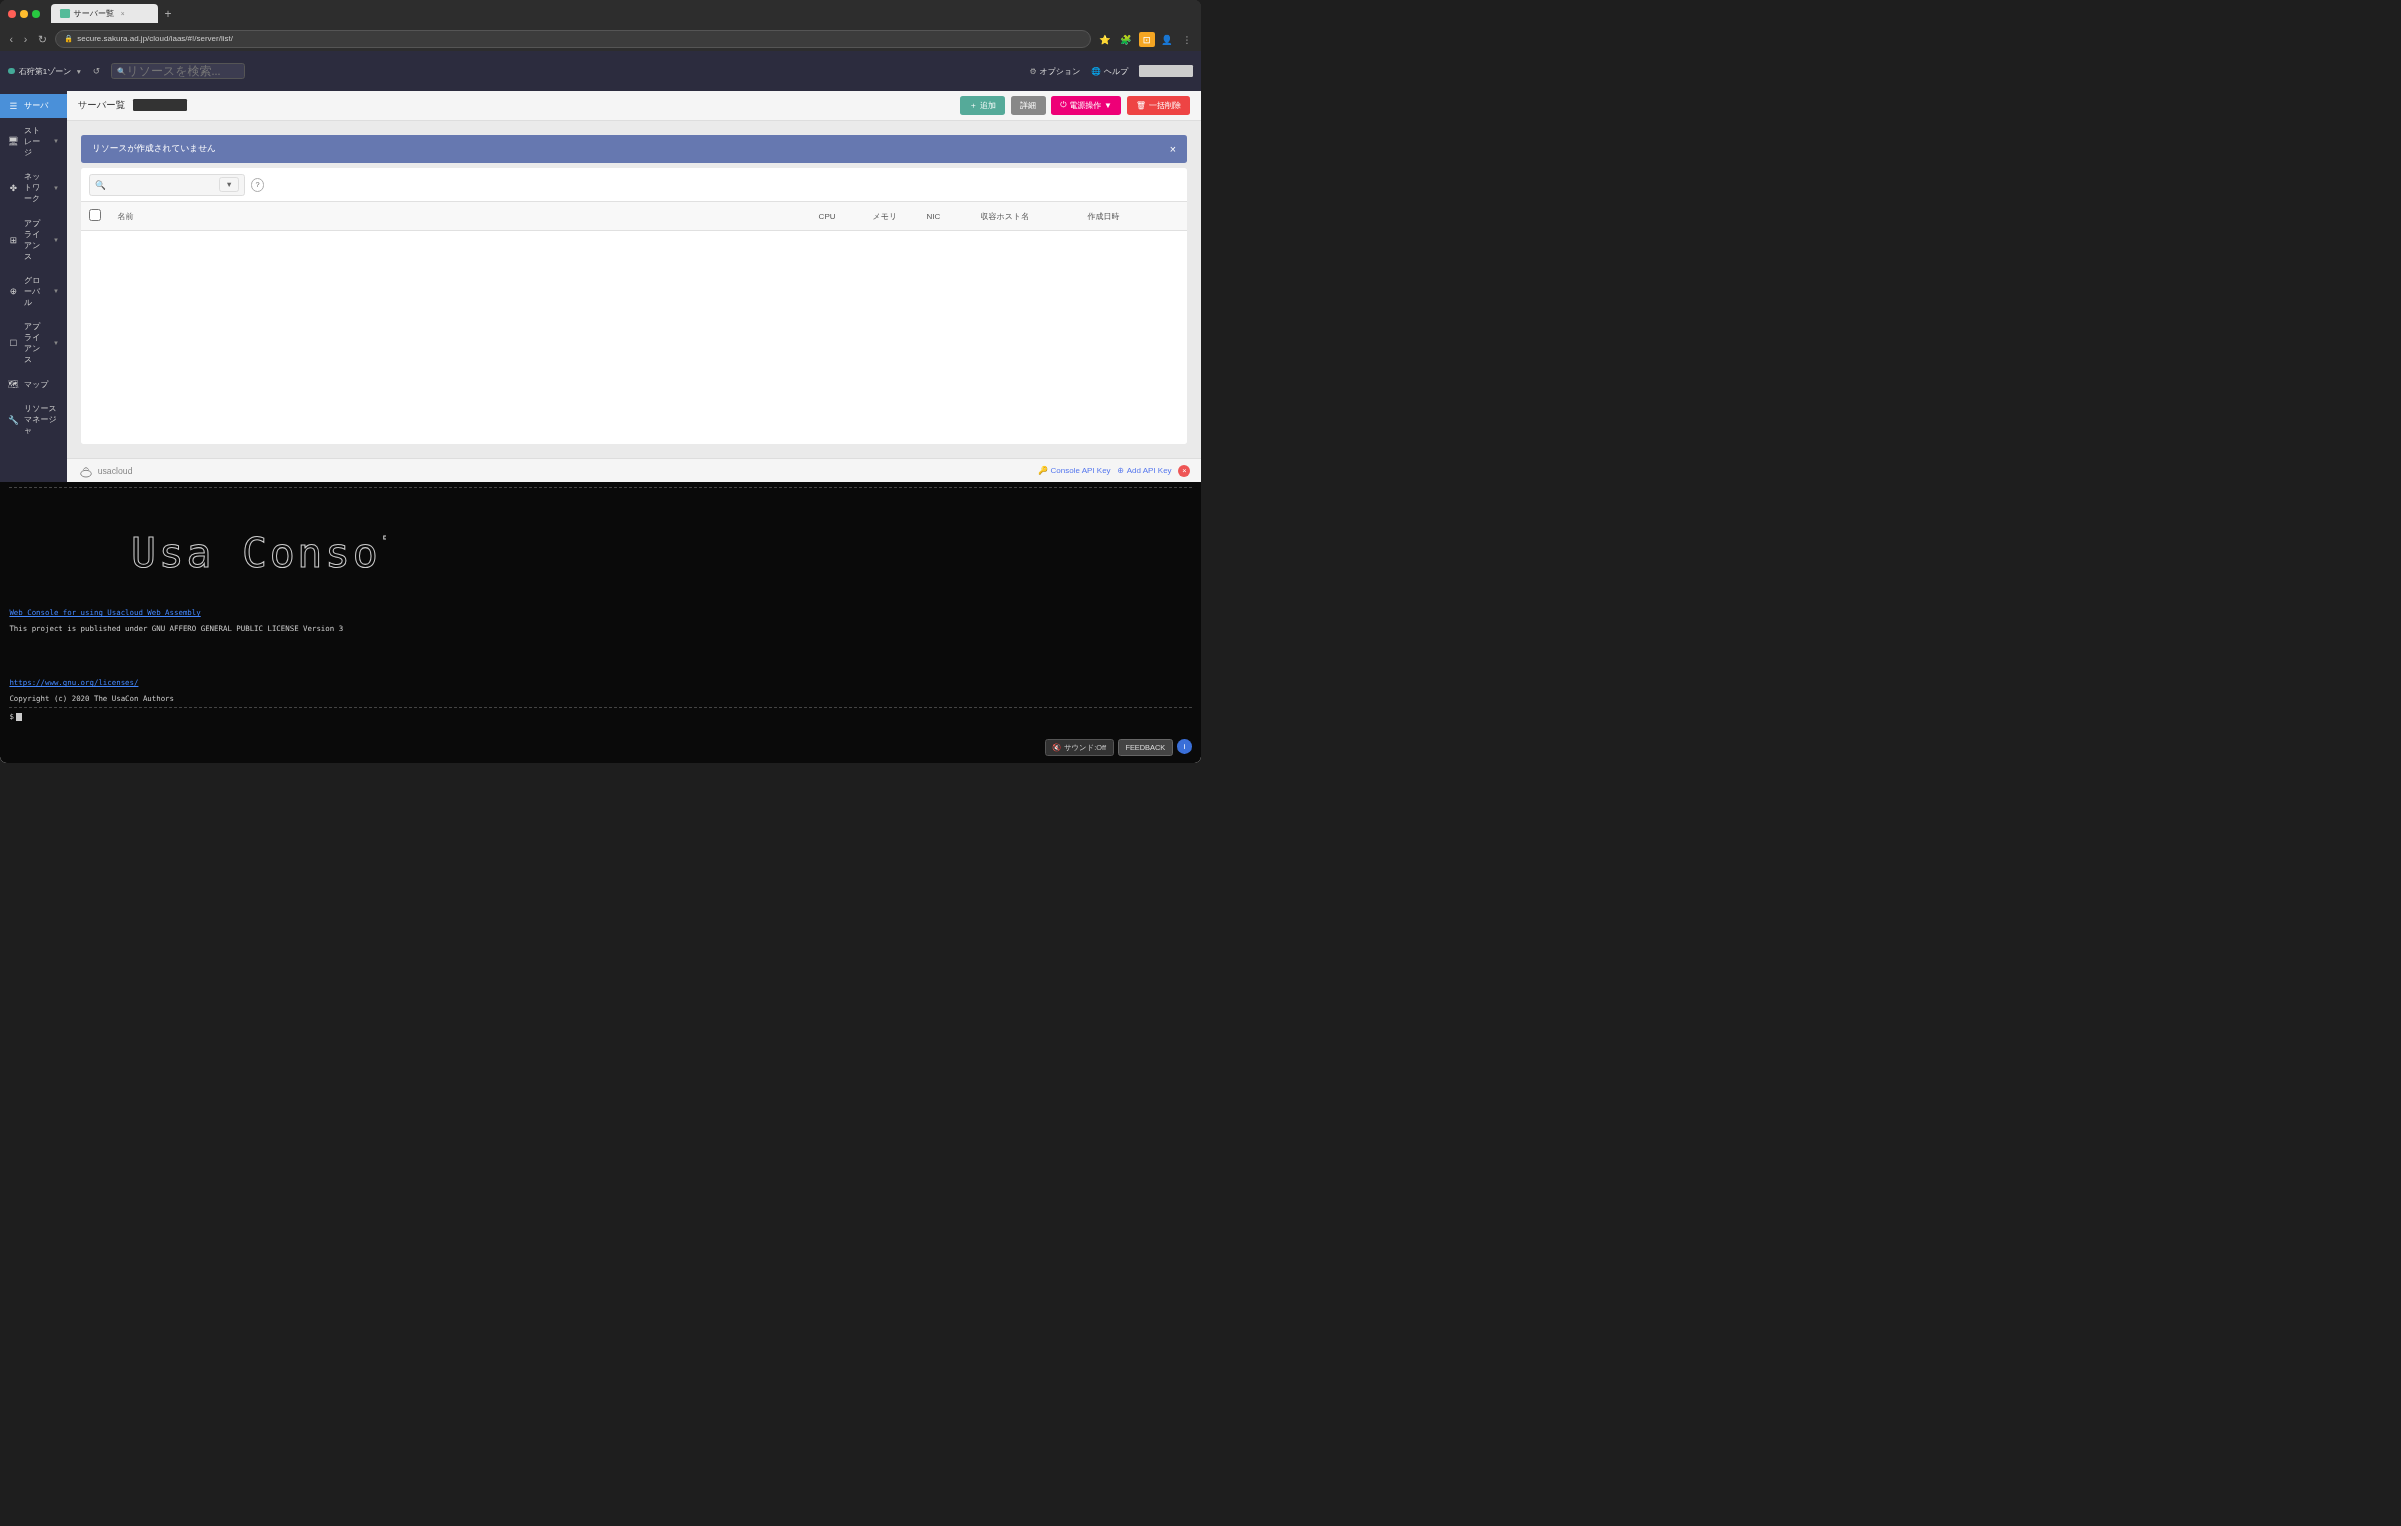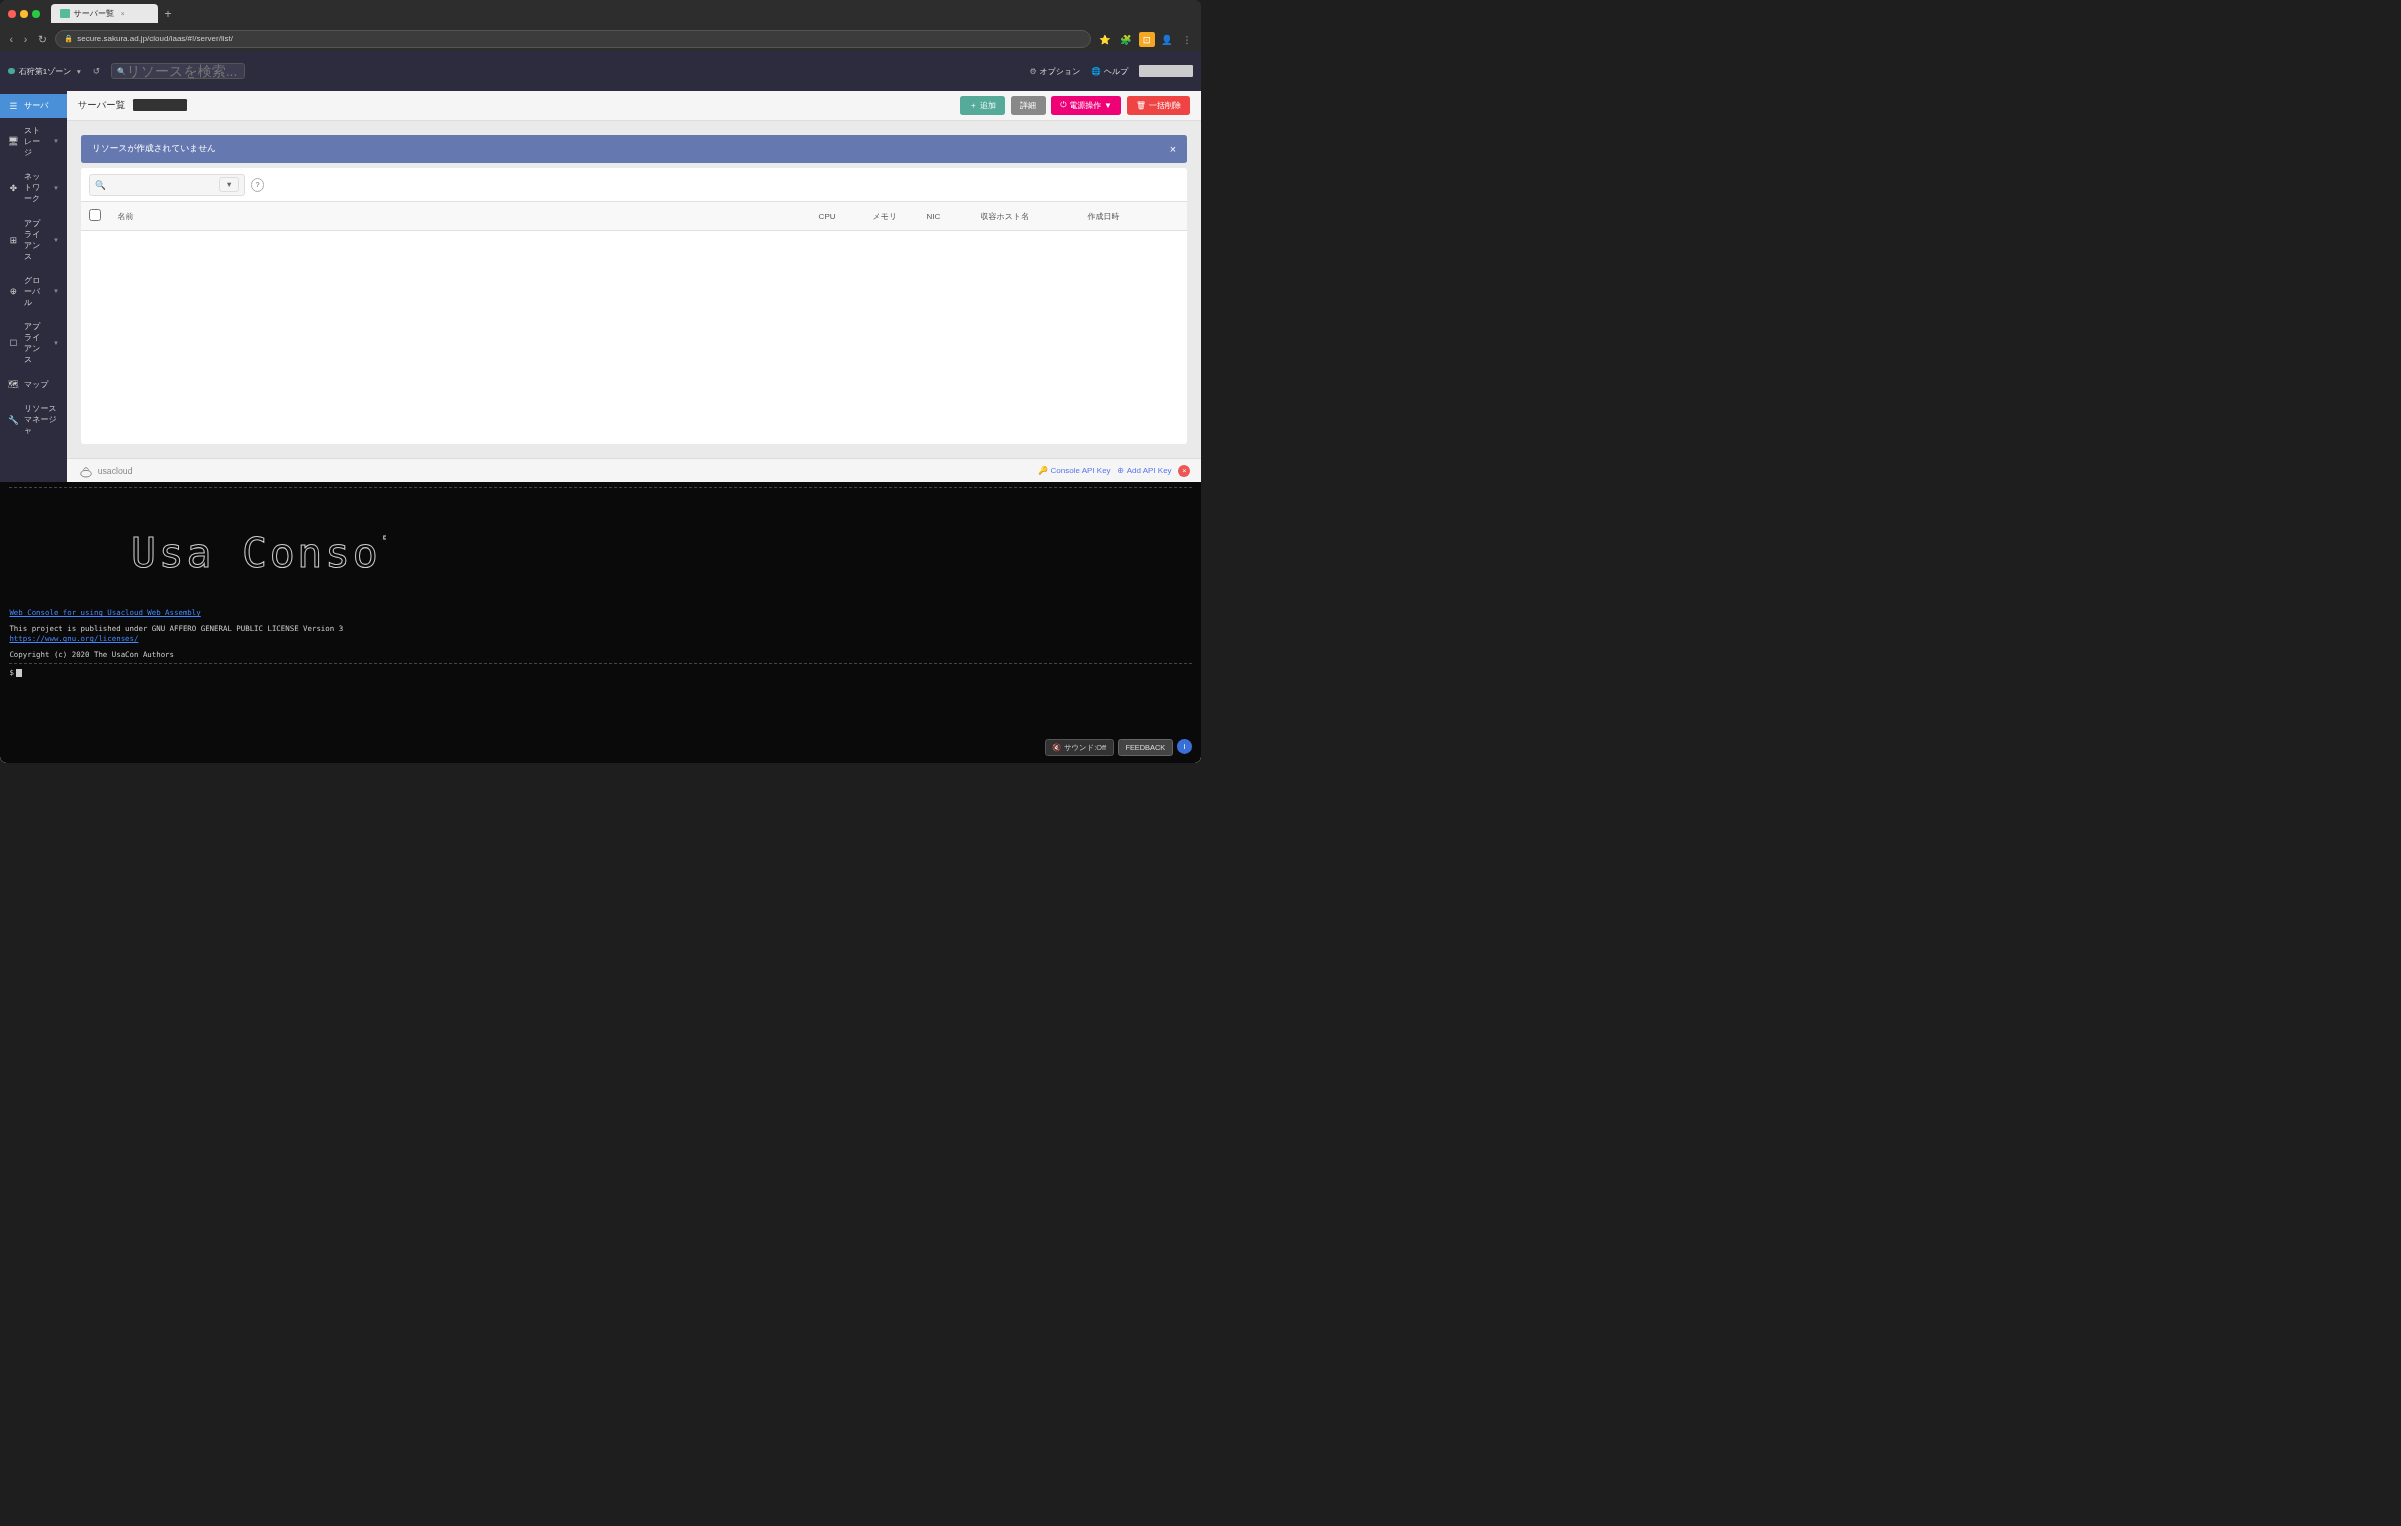--- a/index.html
+++ b/index.html
@@ -91,21 +91,21 @@
     .footer-actions { margin-left: auto; display: flex; gap: 6.7px; align-items: center; }
     .api-key-link { color: #5577ee; font-size: 8px; text-decoration: none; cursor: pointer; display: flex; align-items: center; gap: 2.7px; }
     .api-close-btn { width: 12px; height: 12px; border-radius: 50%; background: #e55; color: white; border: none; cursor: pointer; font-size: 7.4px; display: flex; align-items: center; justify-content: center; }
 
     
     .terminal-area { background: #0a0a0a; flex-shrink: 0; height: 281px; padding: 5.4px 9.4px; overflow: hidden; position: relative; }
     .terminal-divider { border-top: 1.3px dashed #444; margin-bottom: 2.7px; }
     .terminal-logo { color: #ccc; font-family: monospace; font-size: 7.4px; line-height: 1.3; white-space: pre; margin: 5.4px 0; letter-spacing: 0.7px; }
     .terminal-link { color: #4488ff; text-decoration: underline; font-family: monospace; font-size: 7.4px; display: block; margin-bottom: 5.4px; }
     .terminal-text { color: #ccc; font-family: monospace; font-size: 7.4px; line-height: 1.6; white-space: pre; }
-    .terminal-text-green { color: #44aaff; font-family: monospace; font-size: 7.4px; }
+    .terminal-text-green { color: #44aaff; font-family: monospace; font-size: 7.4px; margin-top: 44px; }
     .terminal-prompt { color: #ccc; font-family: monospace; font-size: 7.4px; }
     .terminal-cursor { display: inline-block; width: 5.4px; height: 8px; background: #ccc; vertical-align: middle; }
     .terminal-bottom-btns { position: absolute; bottom: 6.7px; right: 9.4px; display: flex; gap: 4px; }
     .sound-btn { background: #333; border: 0.7px solid #555; color: #ccc; font-size: 7.4px; padding: 2.7px 6.7px; border-radius: 2.7px; cursor: pointer; display: flex; align-items: center; gap: 2.7px; }
     .feedback-btn { background: #444; border: 0.7px solid #666; color: #ddd; font-size: 7.4px; padding: 2.7px 6.7px; border-radius: 2.7px; cursor: pointer; }
     .info-btn { background: #3a6fd8; border: none; color: white; width: 14.7px; height: 14.7px; border-radius: 50%; font-size: 8px; cursor: pointer; display: flex; align-items: center; justify-content: center; }
   </style>
 </head>
 <body>
 
@@ -148,21 +148,21 @@
 
     <div class="app-topbar">
       <div class="zone-selector">
         <span class="zone-dot"></span>
         <span>石狩第1ゾーン</span>
         <span class="zone-caret">▼</span>
       </div>
       <button class="nav-btn" style="color:#aaa; font-size:8.7px;">↺</button>
       <div class="search-box">
         <span class="search-icon">🔍</span>
-        <input type="text" style="color: rgb(204, 204, 204); font-size: 14px;" placeholder="リソースを検索...">
+        <input type="text" style="color: rgb(204, 204, 204); font-size: 12px; font-family: Liberation Serif, serif;" placeholder="リソースを検索...">
       </div>
       <div class="topbar-right">
         <div class="topbar-btn">
           <span class="gear-icon">⚙</span>
           <span>オプション</span>
         </div>
         <div class="topbar-btn">
           <span>🌐</span>
           <span>ヘルプ</span>
         </div>

